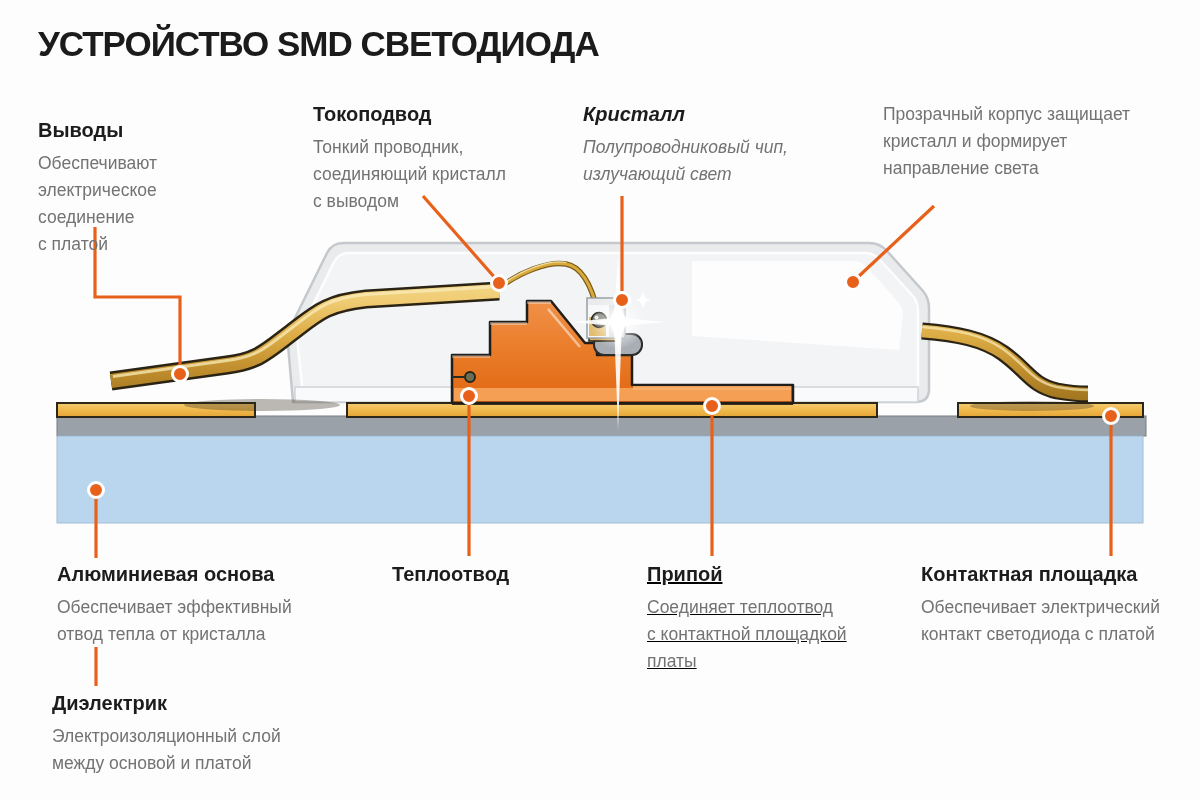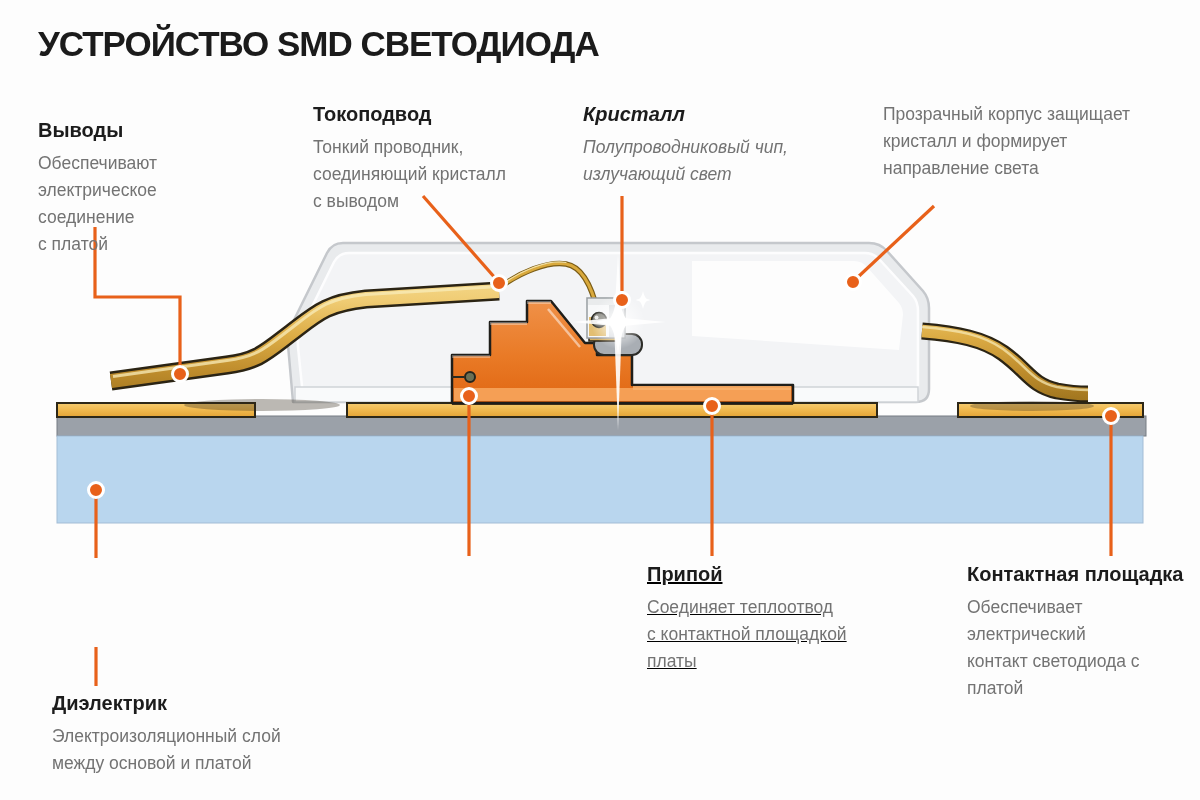--- a/index.html
+++ b/index.html
@@ -167,29 +167,35 @@
     <div class="c-h">Кристалл</div>
     <div class="c-b">Полупроводниковый чип,
 излучающий свет</div>
   </div>
   <div class="callout" style="left:883px;top:101px;">
     <div class="c-b">Прозрачный корпус защищает
 кристалл и формирует
 направление света</div>
   </div>
 
+  <div class="callout" style="left:57px;top:561px;">
+    <div class="c-h">Алюминиевая основа</div>
+    <div class="c-b">Обеспечивает эффективный
+отвод тепла от кристалла</div>
+  </div>
   <div class="callout" style="left:392px;top:561px;">
+    <div class="c-h">Теплоотвод</div>
   </div>
   <div class="callout" style="left:647px;top:561px;text-decoration:underline;">
     <div class="c-h">Припой</div>
     <div class="c-b">Соединяет теплоотвод
 с контактной площадкой
 платы</div>
   </div>
-  <div class="callout" style="left:921px;top:561px;margin-left:46px;">
+  <div class="callout" style="left:921px;top:561px;">
     <div class="c-h">Контактная площадка</div>
     <div class="c-b">Обеспечивает электрический
 контакт светодиода с платой</div>
   </div>
   <div class="callout" style="left:52px;top:690px;">
     <div class="c-h">Диэлектрик</div>
     <div class="c-b">Электроизоляционный слой
 между основой и платой</div>
   </div>
 

